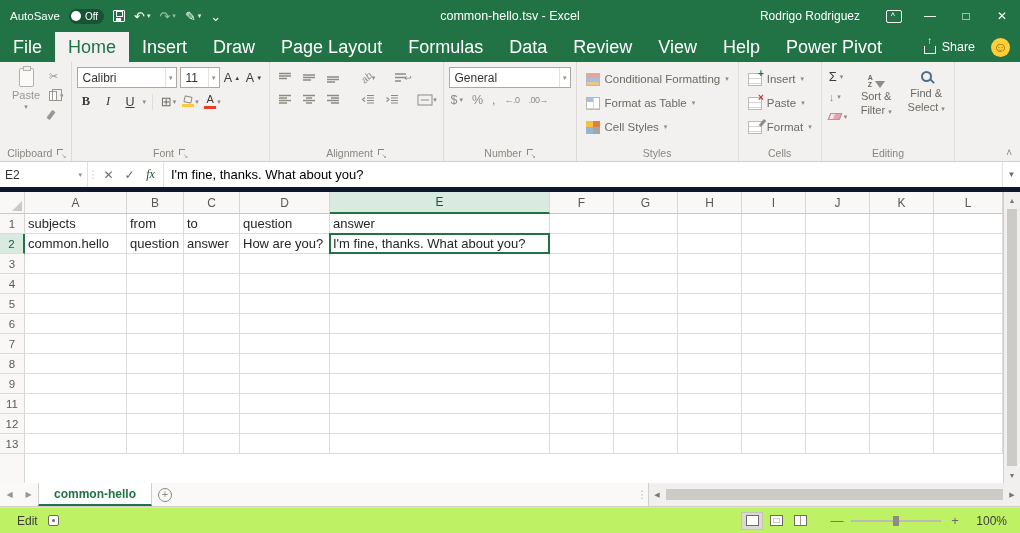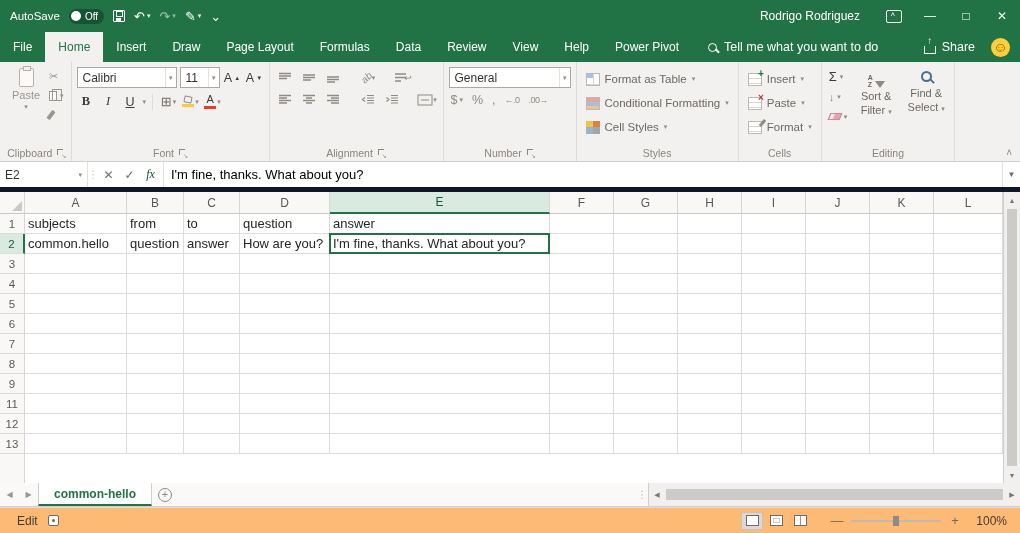--- a/index.html
+++ b/index.html
@@ -23,21 +23,21 @@
 .tb-title{position:absolute;left:0;right:0;text-align:center;font-size:12.5px;color:#fff;z-index:1}
 .tb-right{margin-left:auto;display:flex;align-items:center;height:100%;z-index:2}
 .tb-user{font-size:12px;margin-right:16px;cursor:pointer}
 .rdo{width:16px;height:13px;border:1.3px solid #fff;border-radius:2px;position:relative;display:inline-block}
 .rdo::after{content:'˄';position:absolute;left:3.5px;top:-1px;font-size:8px;color:#fff}
 .win-btn{width:36px;height:100%;display:flex;align-items:center;justify-content:center;font-size:12px;cursor:pointer}
 
 
 .tabrow{flex:0 0 30px;background:#217346;display:flex;align-items:stretch;color:#fff}
 .tabstrip{display:flex;align-items:stretch}
-.rtab{padding:0 13px;display:flex;align-items:center;font-size:12px;cursor:pointer;white-space:nowrap}
+.rtab{padding:0 13px;display:flex;align-items:center;font-size:18px;cursor:pointer;white-space:nowrap}
 .rtab.active{background:#F3F1EF;color:#217346}
 .tellme{display:flex;align-items:center;gap:7px;margin-left:16px;font-size:12.5px;align-self:center;cursor:text}
 .mag{width:9px;height:9px;border:1.6px solid #fff;border-radius:50%;position:relative;display:inline-block}
 .mag::after{content:'';position:absolute;width:5px;height:1.6px;background:#fff;transform:rotate(45deg);right:-4px;bottom:-1px}
 .tabrow-right{margin-left:auto;display:flex;align-items:center;gap:16px;padding-right:10px;align-self:stretch}
 .share{display:flex;align-items:center;gap:6px;font-size:12.5px;cursor:pointer}
 .share-ic{width:12px;height:8px;border:1.4px solid #fff;border-top:none;position:relative;display:inline-block;margin-top:5px}
 .share-ic::after{content:'↑';position:absolute;left:2.5px;top:-11px;font-size:10px;color:#fff}
 .smiley{width:19px;height:19px;border-radius:50%;background:#FFCE3A;color:#7a5c00;display:flex;align-items:center;justify-content:center;font-size:14px;cursor:pointer;align-self:center}
 
@@ -164,21 +164,21 @@
 .sheettab{display:flex;align-items:center;padding:0 15px;background:#fff;border-left:1px solid #D2CFCB;border-right:1px solid #D2CFCB;border-bottom:2px solid #217346;color:#217346;font-weight:bold;font-size:12px;cursor:pointer}
 .addsheet{width:26px;display:flex;align-items:center;justify-content:center;cursor:pointer}
 .plus-circle{width:14px;height:14px;border-radius:50%;border:1px solid #8f8a84;color:#8f8a84;display:flex;align-items:center;justify-content:center;font-size:11px;line-height:1}
 .sb-spacer{flex:1}
 .sb-handle{width:12px;display:flex;align-items:center;justify-content:center;color:#b5b1ab;font-size:10px;cursor:col-resize}
 .hscroll{width:372px;display:flex;align-items:center;background:#F1F0EF;border-left:1px solid #D2CFCB}
 .hs-btn{width:16px;text-align:center;color:#7a7671;font-size:7px;cursor:pointer}
 .hs-thumb{flex:1;height:11px;background:#CDCBC8;margin:0 1px;cursor:grab}
 
 
-.statusbar{flex:0 0 26px;background:#fdba74;display:flex;align-items:center;font-size:12px;color:#3f3b37;border-top:1px solid #E0DEDA}
+.statusbar{flex:0 0 26px;background:#bef264;display:flex;align-items:center;font-size:12px;color:#3f3b37;border-top:1px solid #E0DEDA}
 .sb-mode{padding-left:17px}
 .macro-btn{margin-left:10px;display:flex;align-items:center;cursor:pointer}
 .macro-ic{width:11px;height:11px;border:1px solid #6f6b66;border-radius:2px;background:#fcfcfb;position:relative;display:inline-block}
 .macro-ic::after{content:'';position:absolute;left:3px;top:3px;width:3px;height:3px;border-radius:50%;background:#6f6b66}
 .sb-right{margin-left:auto;display:flex;align-items:center;gap:7px;padding-right:13px}
 .view-btns{display:flex;gap:2px;margin-right:12px}
 .view-btn{width:22px;height:18px;display:flex;align-items:center;justify-content:center;cursor:pointer}
 .view-btn.active{background:#DCD9D4;border:1px solid #c6c2bc}
 .vb-ic{width:13px;height:11px;border:1px solid #6f6b66;background:#fff;display:inline-block}
 .vb2 .vb-ic{box-shadow:inset 0 0 0 2px #fff,inset 0 0 0 3px #cfccc7}
@@ -212,20 +212,21 @@
           <span class="qat-dd">▾</span>
         </span>
       <span class="qat-btn">
           <span>✎</span>
           <span class="qat-dd">▾</span>
         </span>
       <span class="qat-btn">
           <span>⌄</span>
         </span>
     </div>
+    <div class="tb-title">common-hello.tsv  -  Excel</div>
     <div class="tb-right">
       <span class="tb-user">Rodrigo Rodriguez</span>
       <span class="win-btn">
           <span class="rdo"></span>
         </span>
       <span class="win-btn">
           <span>—</span>
         </span>
       <span class="win-btn">
           <span>□</span>
@@ -243,24 +244,20 @@
         <div class="rtab">Insert</div>
         <div class="rtab">Draw</div>
         <div class="rtab">Page Layout</div>
         <div class="rtab">Formulas</div>
         <div class="rtab">Data</div>
         <div class="rtab">Review</div>
         <div class="rtab">View</div>
         <div class="rtab">Help</div>
         <div class="rtab">Power Pivot</div>
       </div>
-    <div class="tellme">
-      <span class="mag"></span>
-      <span>Tell me what you want to do</span>
-    </div>
     <div class="tabrow-right">
       <div class="share">
         <span class="share-ic"></span>
         <span>Share</span>
       </div>
       <div class="smiley">
           <span>☺</span>
         </div>
     </div>
   </nav>
@@ -452,27 +449,27 @@
       </div>
       <div class="rg-label">
         <span>Number</span>
         <span class="launcher"></span>
       </div>
     </section>
 
     <section class="rgroup">
       <div class="rg-body stack-body">
         <div class="stylerow">
+          <span class="s-ic cf-ic"></span>
+          <span class="s-label">Conditional Formatting</span>
+          <span class="dd">▾</span>
+        </div>
+        <div class="stylerow">
           <span class="s-ic fat-ic"></span>
           <span class="s-label">Format as Table</span>
-          <span class="dd">▾</span>
-        </div>
-        <div class="stylerow">
-          <span class="s-ic cf-ic"></span>
-          <span class="s-label">Conditional Formatting</span>
           <span class="dd">▾</span>
         </div>
         <div class="stylerow">
           <span class="s-ic cs-ic"></span>
           <span class="s-label">Cell Styles</span>
           <span class="dd">▾</span>
         </div>
       </div>
       <div class="rg-label">
         <span>Styles</span>

